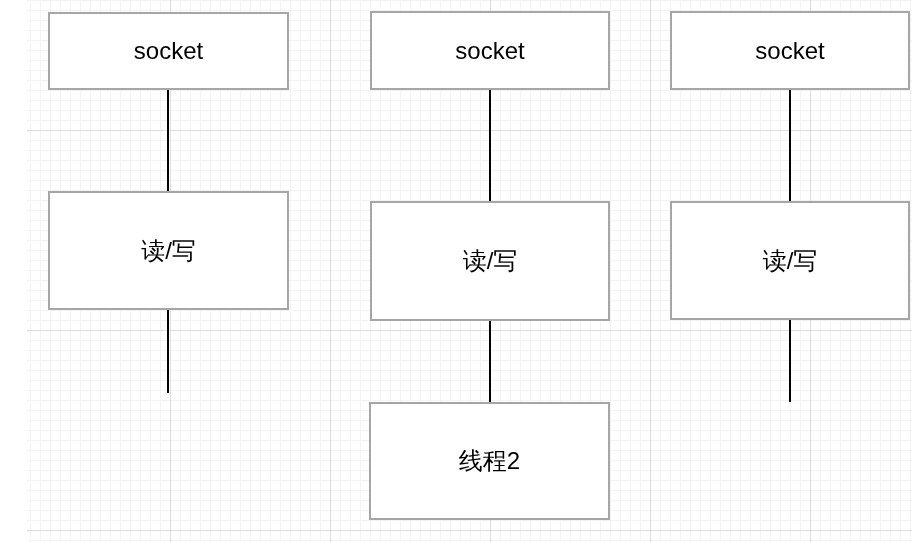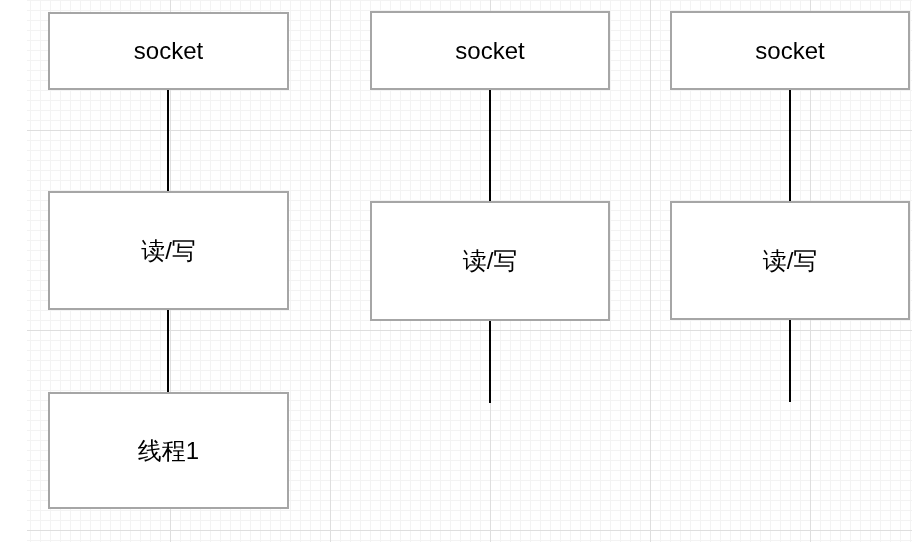--- a/index.html
+++ b/index.html
@@ -51,32 +51,32 @@
 <div class="canvas">
 
   <div class="node" style="left:21px;top:12px;width:241px;height:78px;">
     <span>socket</span>
   </div>
   <div class="connector" style="left:140px;top:89px;height:103px;"></div>
   <div class="node" style="left:21px;top:191px;width:241px;height:119px;">
     <span>读/写</span>
   </div>
   <div class="connector" style="left:140px;top:309px;height:84px;"></div>
-  <div class="node" style="left:21px;top:392px;width:241px;height:117px;">
-    <span>线程1</span>
-  </div>
 
   <div class="node" style="left:343px;top:11px;width:240px;height:79px;">
     <span>socket</span>
   </div>
   <div class="connector" style="left:462px;top:89px;height:113px;"></div>
   <div class="node" style="left:343px;top:201px;width:240px;height:120px;">
     <span>读/写</span>
   </div>
   <div class="connector" style="left:462px;top:320px;height:83px;"></div>
+  <div class="node" style="left:342px;top:402px;width:241px;height:118px;">
+    <span>线程2</span>
+  </div>
 
   <div class="node" style="left:643px;top:11px;width:240px;height:79px;">
     <span>socket</span>
   </div>
   <div class="connector" style="left:762px;top:89px;height:113px;"></div>
   <div class="node" style="left:643px;top:201px;width:240px;height:119px;">
     <span>读/写</span>
   </div>
   <div class="connector" style="left:762px;top:319px;height:83px;"></div>
 

